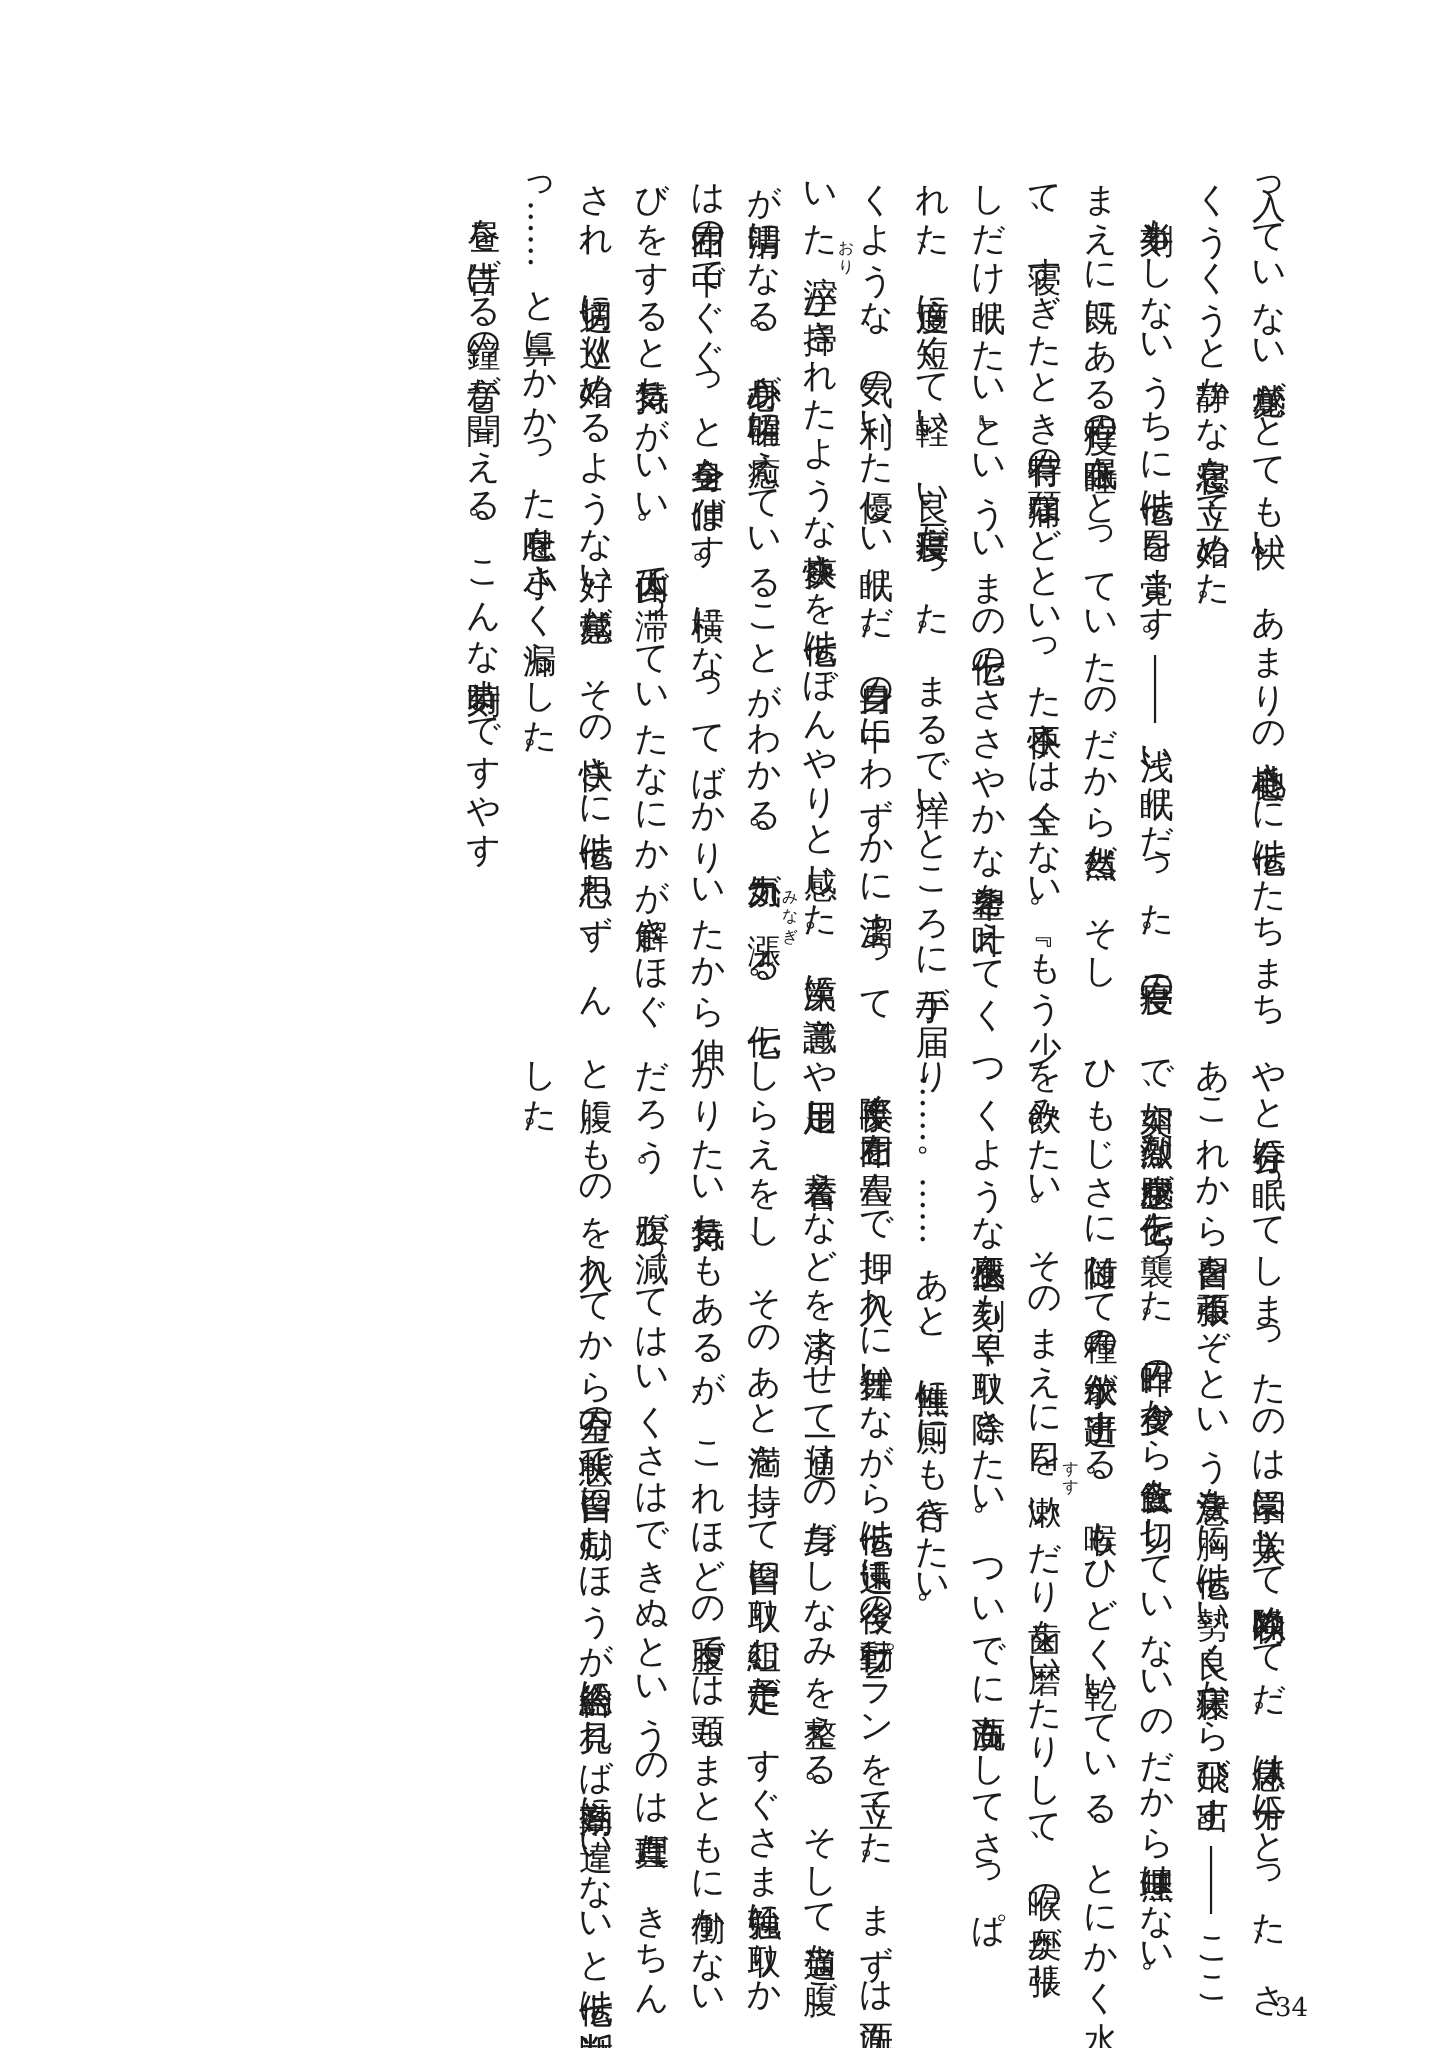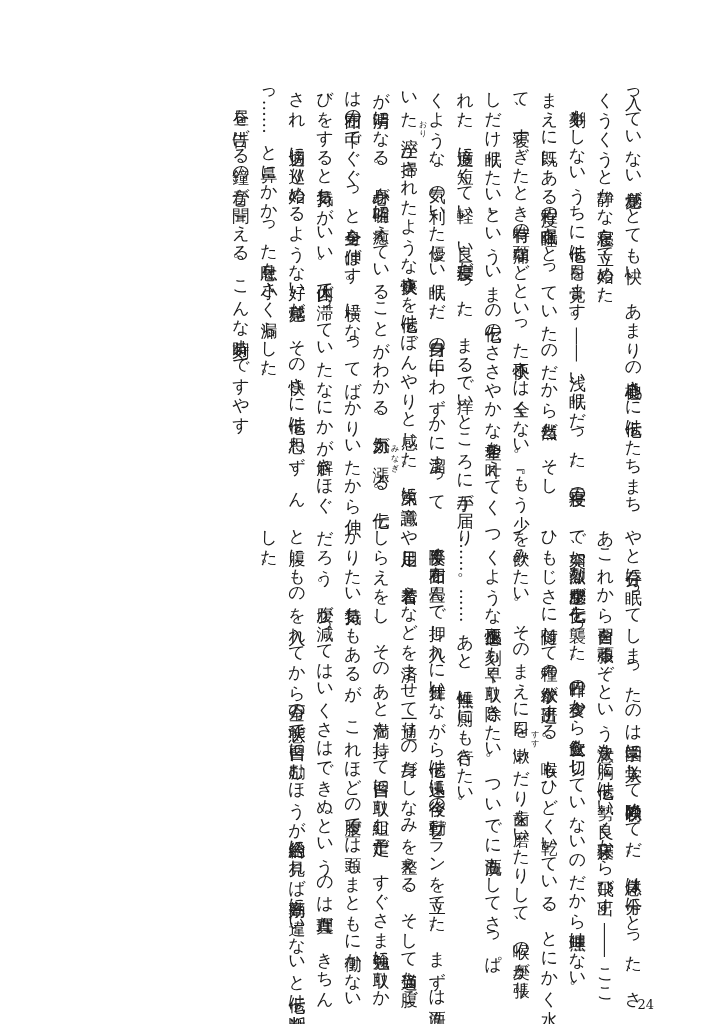--- a/index.html
+++ b/index.html
@@ -61,14 +61,14 @@
 <div class="page">
   <div class="text-block top" id="top-block">
       <p>入っていない感覚がとても快い。あまりの心地良さに伝七はたちまちくうくうと静かな寝息を立て始めた。</p>
       <p>　半刻もしないうちに伝七は目を覚ます。――浅い眠りだった。二度寝のまえに既にある程度の睡眠をとっていたのだから当然だ。そして、寝すぎたとき特有の頭痛などといった不快さは全くない。『もう少しだけ眠りたい』といういまの伝七のささやかな希望を叶えてくれた、適度に短くて軽い、良い二度寝だった。まるで痒いところに手が届くような、気の利いた優しい眠りだ。自身の中にわずかに溜まっていた<ruby>滓<rt>おり</rt></ruby>が一掃されたような爽快さを伝七はぼんやりと感じた。次第に意識が清明になる。心身が明確に癒えていることがわかる。気力が<ruby>漲<rt>みなぎ</rt></ruby>る。伝七は布団の中でぐぐっと全身を伸ばす。横になってばかりいたから伸びをすると気持ちがいい。体内で滞っていたなにかが解きほぐされ、適切に巡り始めるような好い感覚だ。その快さに伝七は思わず、んっ……と鼻にかかった吐息を小さく漏らした。</p>
       <p>　昼を告げる鐘の音が聞こえる。こんな時刻まですやす</p>
     </div>
   <div class="text-block bottom" id="bottom-block">
       <p>やと存分に眠ってしまったのは学園に入学して以降初めてだ。休息は十分にとった、さあこれから自習を頑張るぞという決意を胸に伝七は勢い良く寝床から飛び出す。――ここで突如、激烈な空腹感が伝七を襲った。昨日の夕食から飲食を一切していないのだから無理はない。ひもじさに付随して種々の欲求が迸出する。喉もひどく乾いている、とにかく水を飲みたい。そのまえに口を<ruby>漱<rt>すす</rt></ruby>いだり歯を磨いたりして、喉の奥が張りつくような不快感を一刻も早く取り除きたい。ついでに洗面もしてさっぱり……。……あと、無性に厠にも行きたい。</p>
       <p>　手際良く布団を畳んで押し入れに仕舞いながら伝七は迅速に今後の行動プランを立てた。まずは洗面や用足し、着替えなどを済ませて一通りの身だしなみを整える。そして適当な腹ごしらえをし、そのあと満を持して自習に取り組む予定だ。すぐさま勉強に取りかかりたい気持ちもあるが、これほどの空腹では頭もまともに働かないだろう。腹が減ってはいくさはできぬというのは真理だ。きちんと腹にものを入れてから万全の状態で自習に励むほうが総合的に見れば高効率に違いないと伝七は判断した。</p>
     </div>
-  <div class="page-number">24</div>
+  <div class="page-number">34</div>
 </div>
 
 </body></html>

